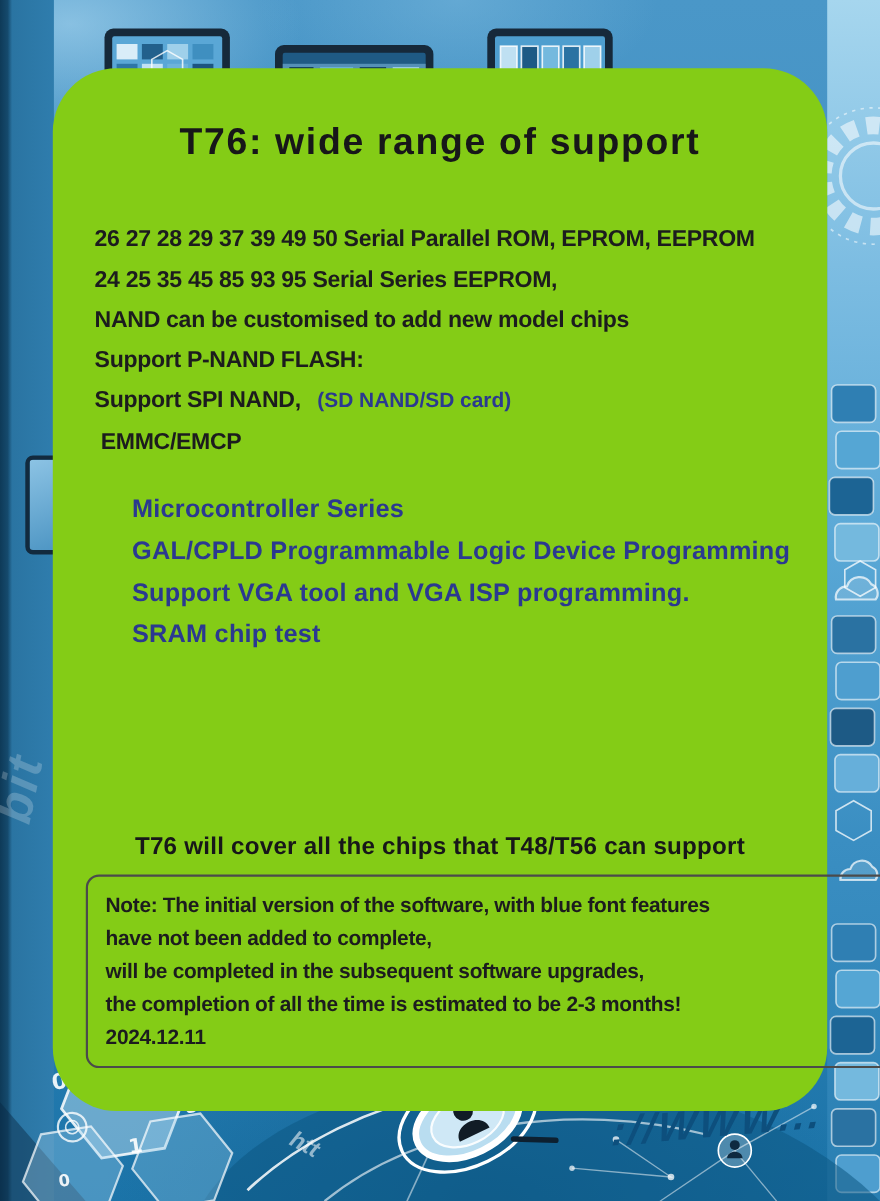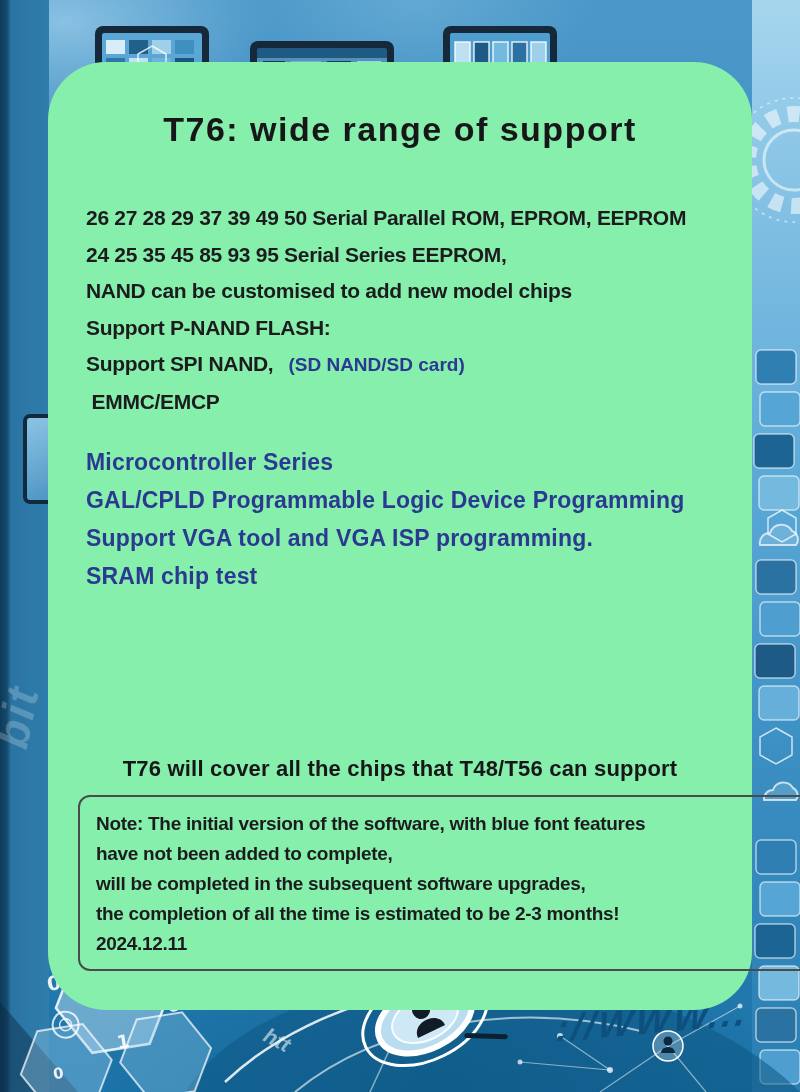--- a/index.html
+++ b/index.html
@@ -39,31 +39,31 @@
   .top-monitors{position:absolute;left:0;top:0;width:800px;height:115px;z-index:1;}
   .bottom-deco{position:absolute;left:0;top:940px;width:800px;height:152px;z-index:1;}
   .www-text{
     position:absolute;left:556px;top:1000px;z-index:1;
     font-size:37px;font-style:italic;color:#0d4f7d;letter-spacing:3px;
     transform:rotate(-5deg) skewX(-10deg);
   }
   
   .card{
     position:absolute;left:48px;top:62px;width:704px;height:948px;z-index:2;
-    background:#86efac;border-radius:58px;
+    background:#84cc16;border-radius:58px;
   }
   .title{
     position:absolute;left:0;right:0;top:48px;text-align:center;
     font-size:34px;letter-spacing:1.5px;color:#171719;
   }
   .block{position:absolute;left:38px;right:12px;color:#1c1c1e;}
   .b1{top:138px;font-size:21px;line-height:36.5px;letter-spacing:-0.3px;}
   .b1 .pre{white-space:pre;}
   .sd-note{font-size:19px;color:#2b3990;margin-left:15px;letter-spacing:0;margin-top:28px;}
-  .b2{top:381px;font-size:23px;line-height:38px;color:#2b3990;letter-spacing:0.2px;}
+  .b2{top:381px;font-size:23px;line-height:38px;color:#2b3990;letter-spacing:0.2px;margin-left:34px;}
   .b3{top:546px;font-size:21px;line-height:32px;letter-spacing:-0.3px;}
   .coverage{
     position:absolute;left:0;right:0;top:694px;text-align:center;
     font-size:22px;color:#171719;letter-spacing:0.2px;
   }
   .notebox{
     position:absolute;left:30px;top:733px;width:777px;box-sizing:border-box;
     border:2px solid #4b4b4b;border-radius:12px;
     padding:12px 8px 10px 16px;
     font-size:19px;line-height:30px;color:#1c1c1e;letter-spacing:-0.3px;

